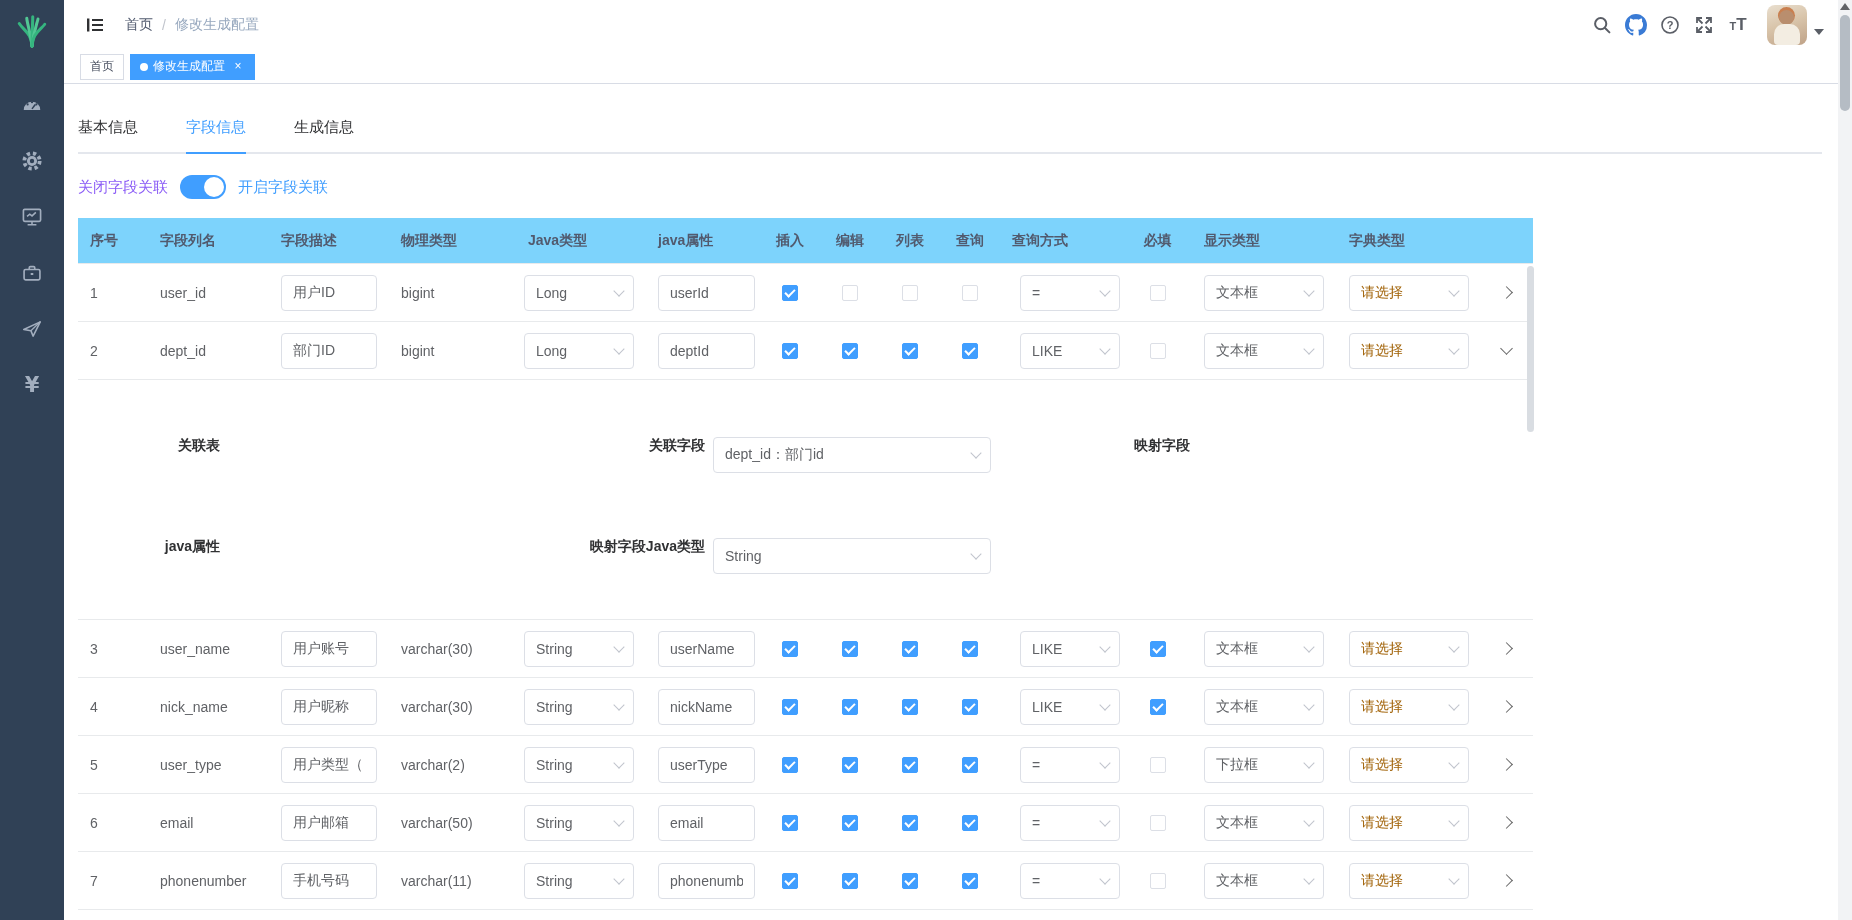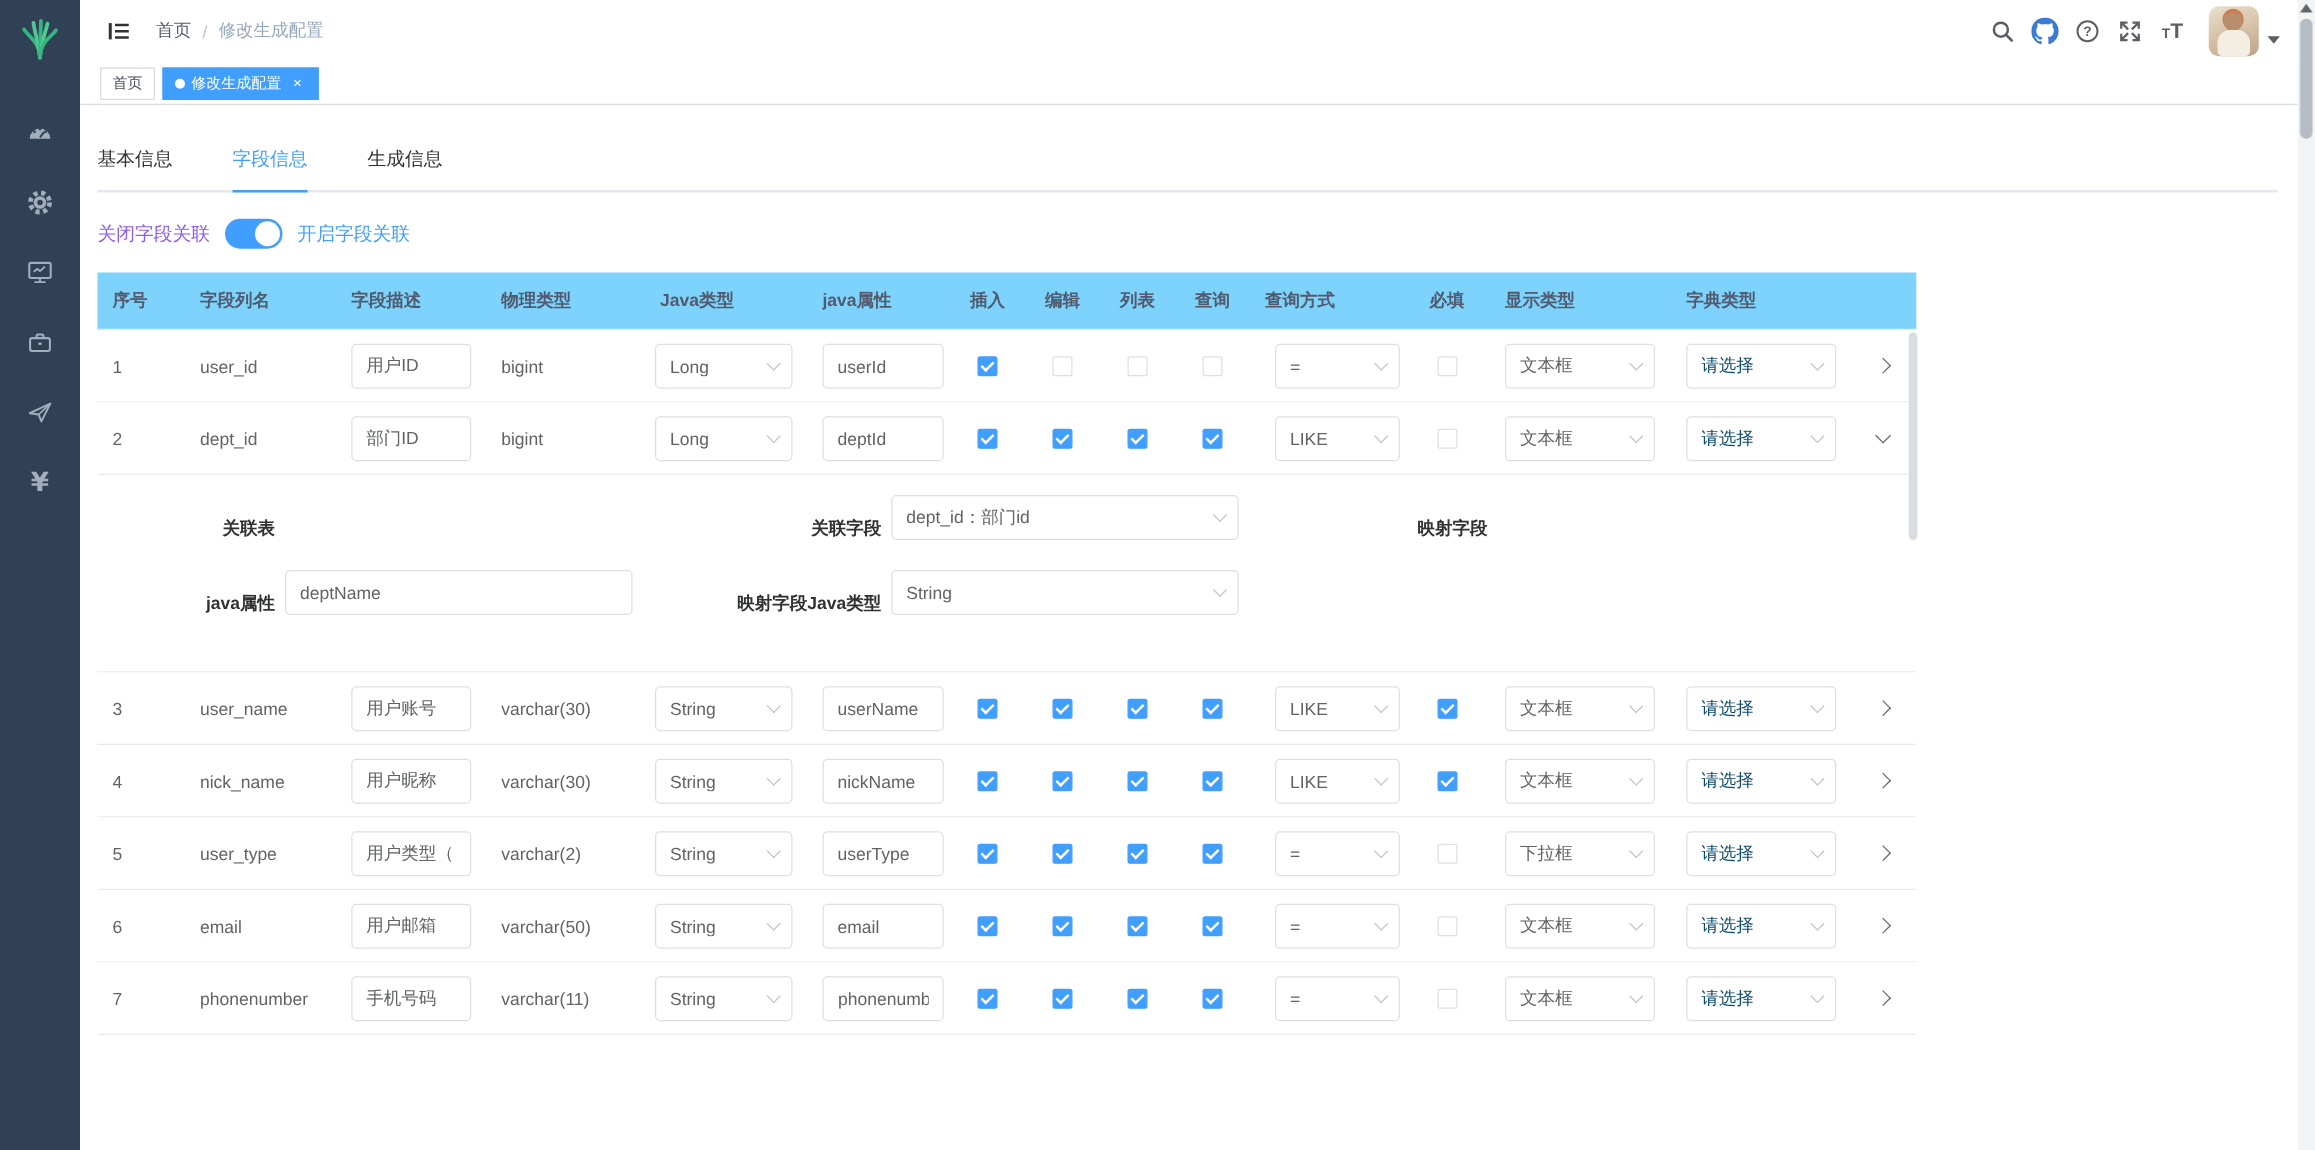--- a/index.html
+++ b/index.html
@@ -76,39 +76,39 @@
   .p12 { padding-left:12px; } .p10 { padding-left:10px; } .p11 { padding-left:11px; }
   .p7  { padding-left:7px; }  .p20 { padding-left:20px; } .p14 { padding-left:14px; }
   .center { text-align:center; display:flex; justify-content:center; }
 
   .el-input { height:36px; border:1px solid #dcdfe6; border-radius:4px; padding:0 11px; font-size:14px;
     color:#606266; outline:none; background:#fff; width:96px; font-family:inherit; }
   .w97 { width:97px; } .w278 { width:278px !important; }
   .el-select { height:36px; border:1px solid #dcdfe6; border-radius:4px; background:#fff; display:inline-flex;
     align-items:center; justify-content:space-between; padding:0 10px 0 11px; cursor:pointer; }
   .sel-text { font-size:14px; color:#606266; white-space:nowrap; overflow:hidden; }
-  .el-select.placeholder .sel-text { color:#0c4a6e; }
+  .el-select.placeholder .sel-text { color:#a16207; }
   .w110 { width:110px; } .w100 { width:100px; } .w120 { width:120px; }
   .chev { width:8px; height:8px; border-right:1.4px solid #c0c4cc; border-bottom:1.4px solid #c0c4cc;
     transform:rotate(45deg); margin-top:-4px; flex-shrink:0; }
 
   .cb { width:16px; height:16px; border:1px solid #dcdfe6; border-radius:2px; background:#fff; display:inline-block; cursor:pointer; }
   .cb.checked { background:#409eff; border-color:#409eff; }
   .cb.checked::after { content:''; display:block; width:4px; height:8px; border:solid #fff; border-width:0 2px 2px 0;
     transform:rotate(45deg); margin:1px auto 0; }
 
   .expand-arrow { width:9px; height:9px; border-right:1.5px solid #666; border-bottom:1.5px solid #666;
     transform:rotate(-45deg); cursor:pointer; display:inline-block; }
   .expand-arrow.open { transform:rotate(45deg); margin-top:-4px; }
 
   
   .exp-panel { border-bottom:1px solid #e8eaec; padding:14px 0 45px; background:#fff; }
   .exp-row { display:flex; margin-top:2px; }
   .exp-row + .exp-row { margin-top:24px; }
-  .exp-col { width:485px; display:flex; align-items:flex-end; }
+  .exp-col { width:485px; display:flex; align-items:flex-start;margin-top:41px; }
   .exp-label { width:150px; text-align:right; padding-right:8px; font-weight:bold; color:#303133; font-size:14px; flex-shrink:0; }
 
   
   .table-scrollbar { position:absolute; right:-1px; top:48px; width:7px; height:166px; border-radius:4px; background:#d9dde2; cursor:pointer; }
 
   
   .footer-actions { display:flex; justify-content:center; gap:12px; margin-top:24px; padding-bottom:12px; }
   .btn { height:38px; border-radius:4px; font-size:14px; padding:0 20px; cursor:pointer; border:1px solid transparent; font-family:inherit; }
   .btn-primary { background:#409eff; color:#fff; }
   .btn-default { background:#fff; color:#606266; border-color:#dcdfe6; }
@@ -371,21 +371,20 @@
                     <span class="chev"></span>
                   </span>
       </div>
       <div class="exp-col">
         <span class="exp-label">映射字段</span>
       </div>
     </div>
     <div class="exp-row">
       <div class="exp-col">
         <span class="exp-label">java属性</span>
-        <input class="el-input w278" value="deptName" style="">
       </div>
       <div class="exp-col">
         <span class="exp-label">映射字段Java类型</span>
         <span class="el-select w278">
                     <span class="sel-text">String</span>
                     <span class="chev"></span>
                   </span>
       </div>
     </div>
   </div>

